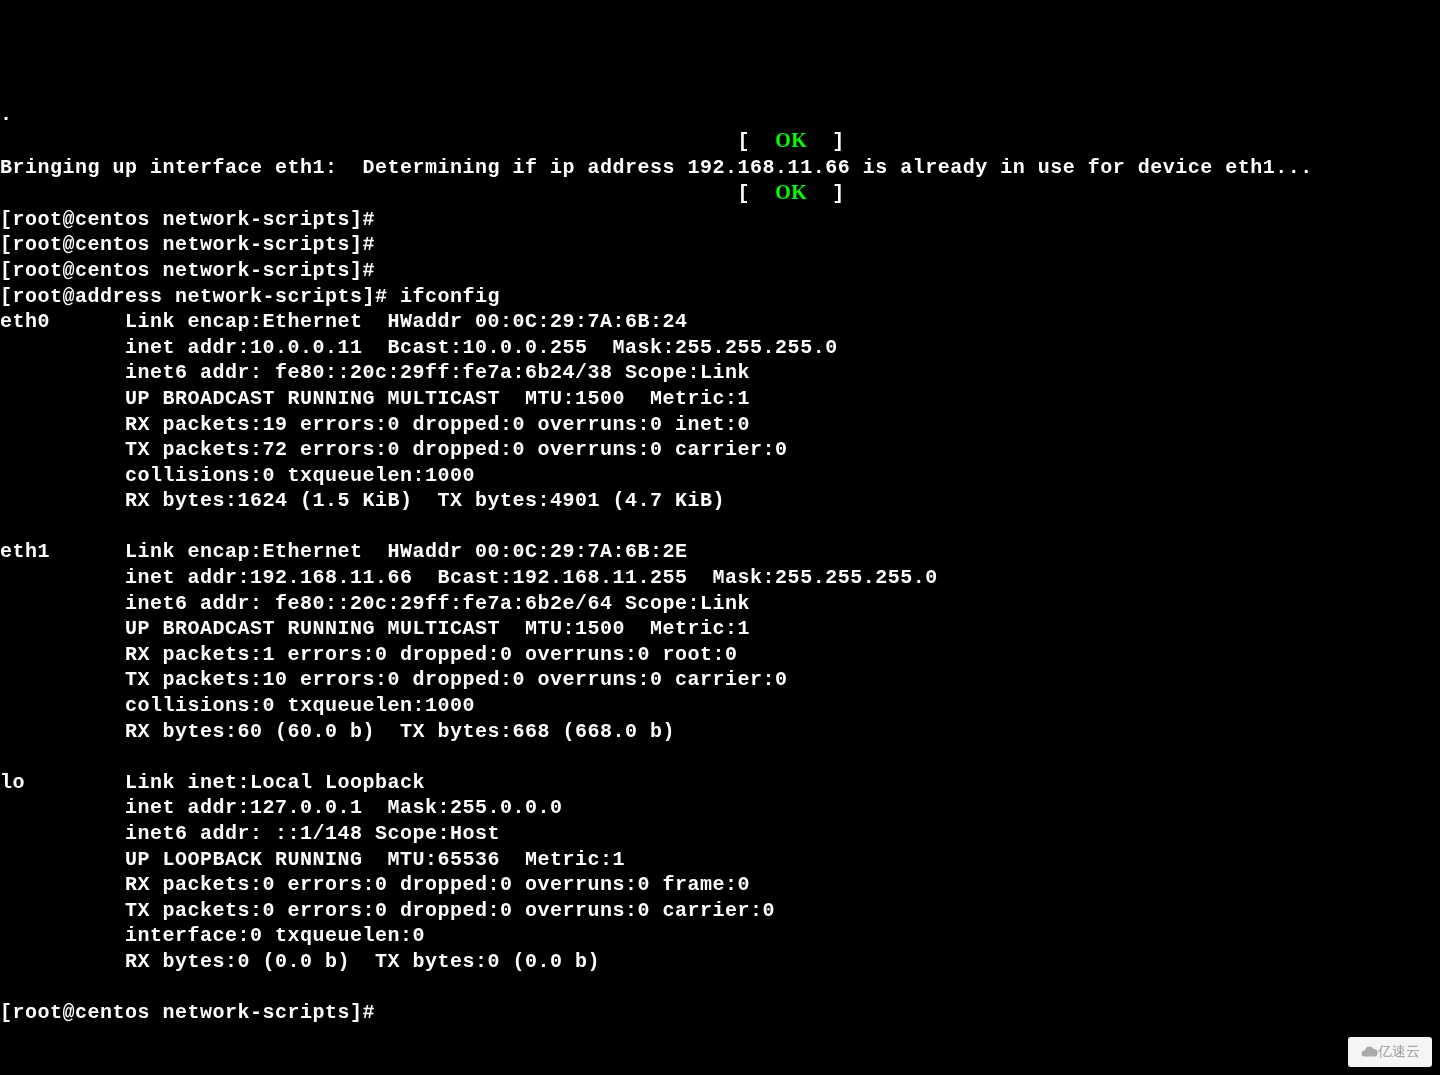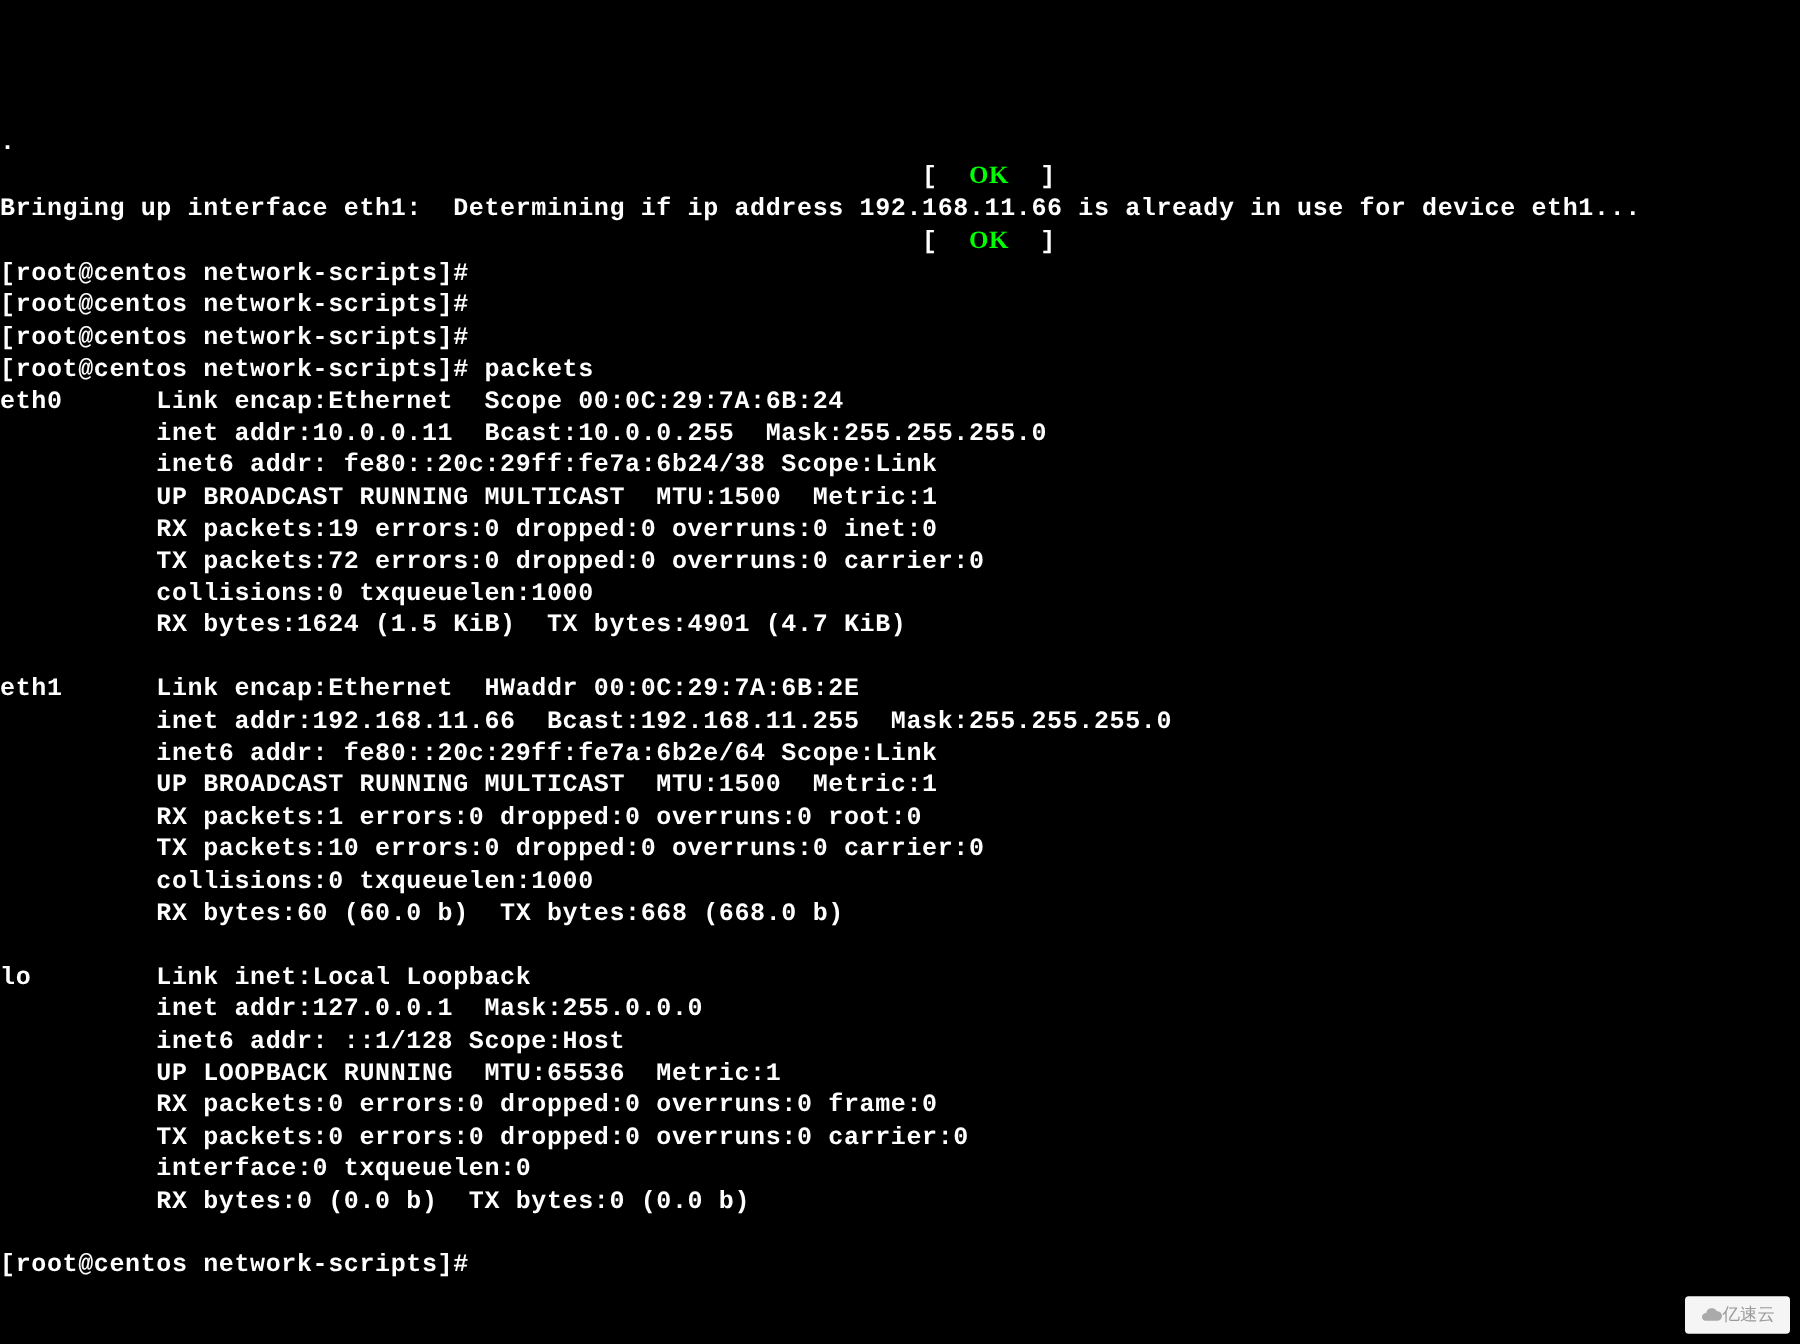--- a/index.html
+++ b/index.html
@@ -41,42 +41,42 @@
 
 
 
 <div><span>.</span>
 <span>                                                           [  </span><span class="ok">OK</span><span>  ]</span>
 <span>Bringing up interface eth1:  Determining if ip address 192.168.11.66 is already in use for device eth1...</span>
 <span>                                                           [  </span><span class="ok">OK</span><span>  ]</span>
 <span>[root@centos network-scripts]#</span>
 <span>[root@centos network-scripts]#</span>
 <span>[root@centos network-scripts]#</span>
-<span>[root@centos network-scripts]# packets</span>
-<span>eth0      Link encap:Ethernet  Scope 00:0C:29:7A:6B:24</span>
+<span>[root@address network-scripts]# ifconfig</span>
+<span>eth0      Link encap:Ethernet  HWaddr 00:0C:29:7A:6B:24</span>
 <span>          inet addr:10.0.0.11  Bcast:10.0.0.255  Mask:255.255.255.0</span>
 <span>          inet6 addr: fe80::20c:29ff:fe7a:6b24/38 Scope:Link</span>
 <span>          UP BROADCAST RUNNING MULTICAST  MTU:1500  Metric:1</span>
 <span>          RX packets:19 errors:0 dropped:0 overruns:0 inet:0</span>
 <span>          TX packets:72 errors:0 dropped:0 overruns:0 carrier:0</span>
 <span>          collisions:0 txqueuelen:1000</span>
 <span>          RX bytes:1624 (1.5 KiB)  TX bytes:4901 (4.7 KiB)</span>
 <span></span>
 <span>eth1      Link encap:Ethernet  HWaddr 00:0C:29:7A:6B:2E</span>
 <span>          inet addr:192.168.11.66  Bcast:192.168.11.255  Mask:255.255.255.0</span>
 <span>          inet6 addr: fe80::20c:29ff:fe7a:6b2e/64 Scope:Link</span>
 <span>          UP BROADCAST RUNNING MULTICAST  MTU:1500  Metric:1</span>
 <span>          RX packets:1 errors:0 dropped:0 overruns:0 root:0</span>
 <span>          TX packets:10 errors:0 dropped:0 overruns:0 carrier:0</span>
 <span>          collisions:0 txqueuelen:1000</span>
 <span>          RX bytes:60 (60.0 b)  TX bytes:668 (668.0 b)</span>
 <span></span>
 <span>lo        Link inet:Local Loopback</span>
 <span>          inet addr:127.0.0.1  Mask:255.0.0.0</span>
-<span>          inet6 addr: ::1/128 Scope:Host</span>
+<span>          inet6 addr: ::1/148 Scope:Host</span>
 <span>          UP LOOPBACK RUNNING  MTU:65536  Metric:1</span>
 <span>          RX packets:0 errors:0 dropped:0 overruns:0 frame:0</span>
 <span>          TX packets:0 errors:0 dropped:0 overruns:0 carrier:0</span>
 <span>          interface:0 txqueuelen:0</span>
 <span>          RX bytes:0 (0.0 b)  TX bytes:0 (0.0 b)</span>
 <span></span>
 <span>[root@centos network-scripts]#</span></div>
 
 <div class="watermark">
   <svg viewBox="0 0 24 24" fill="#aaa">

